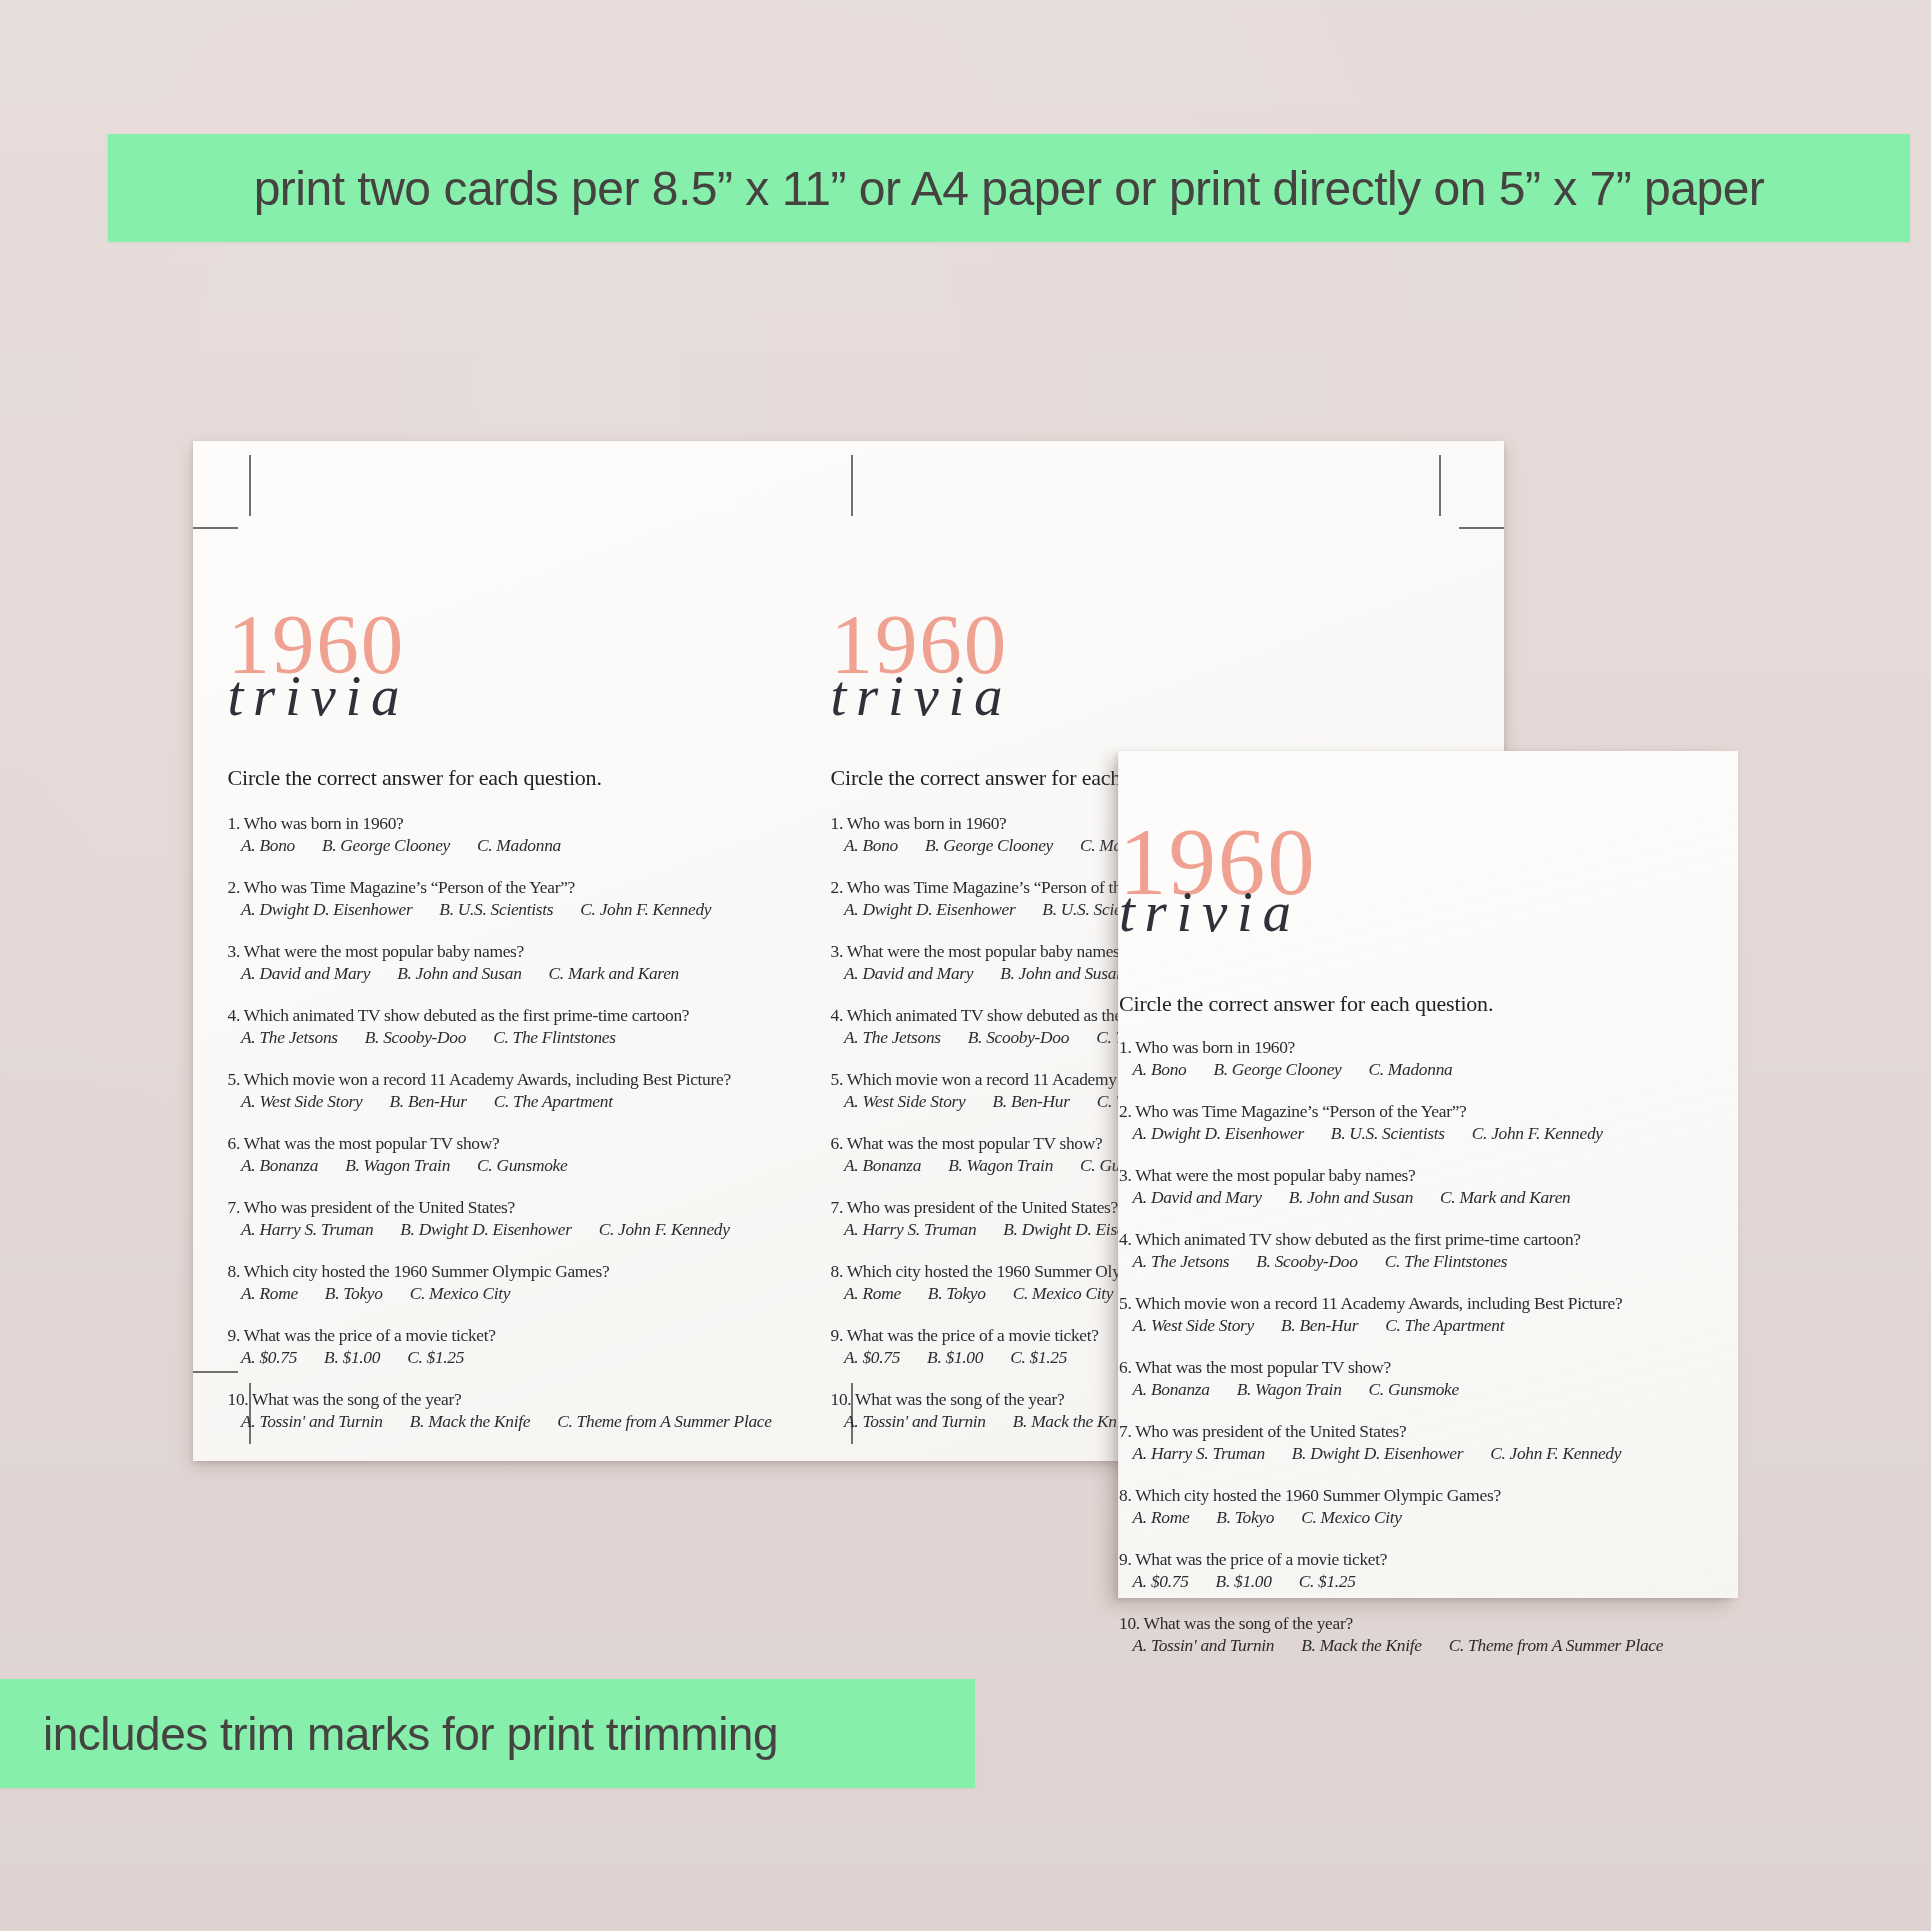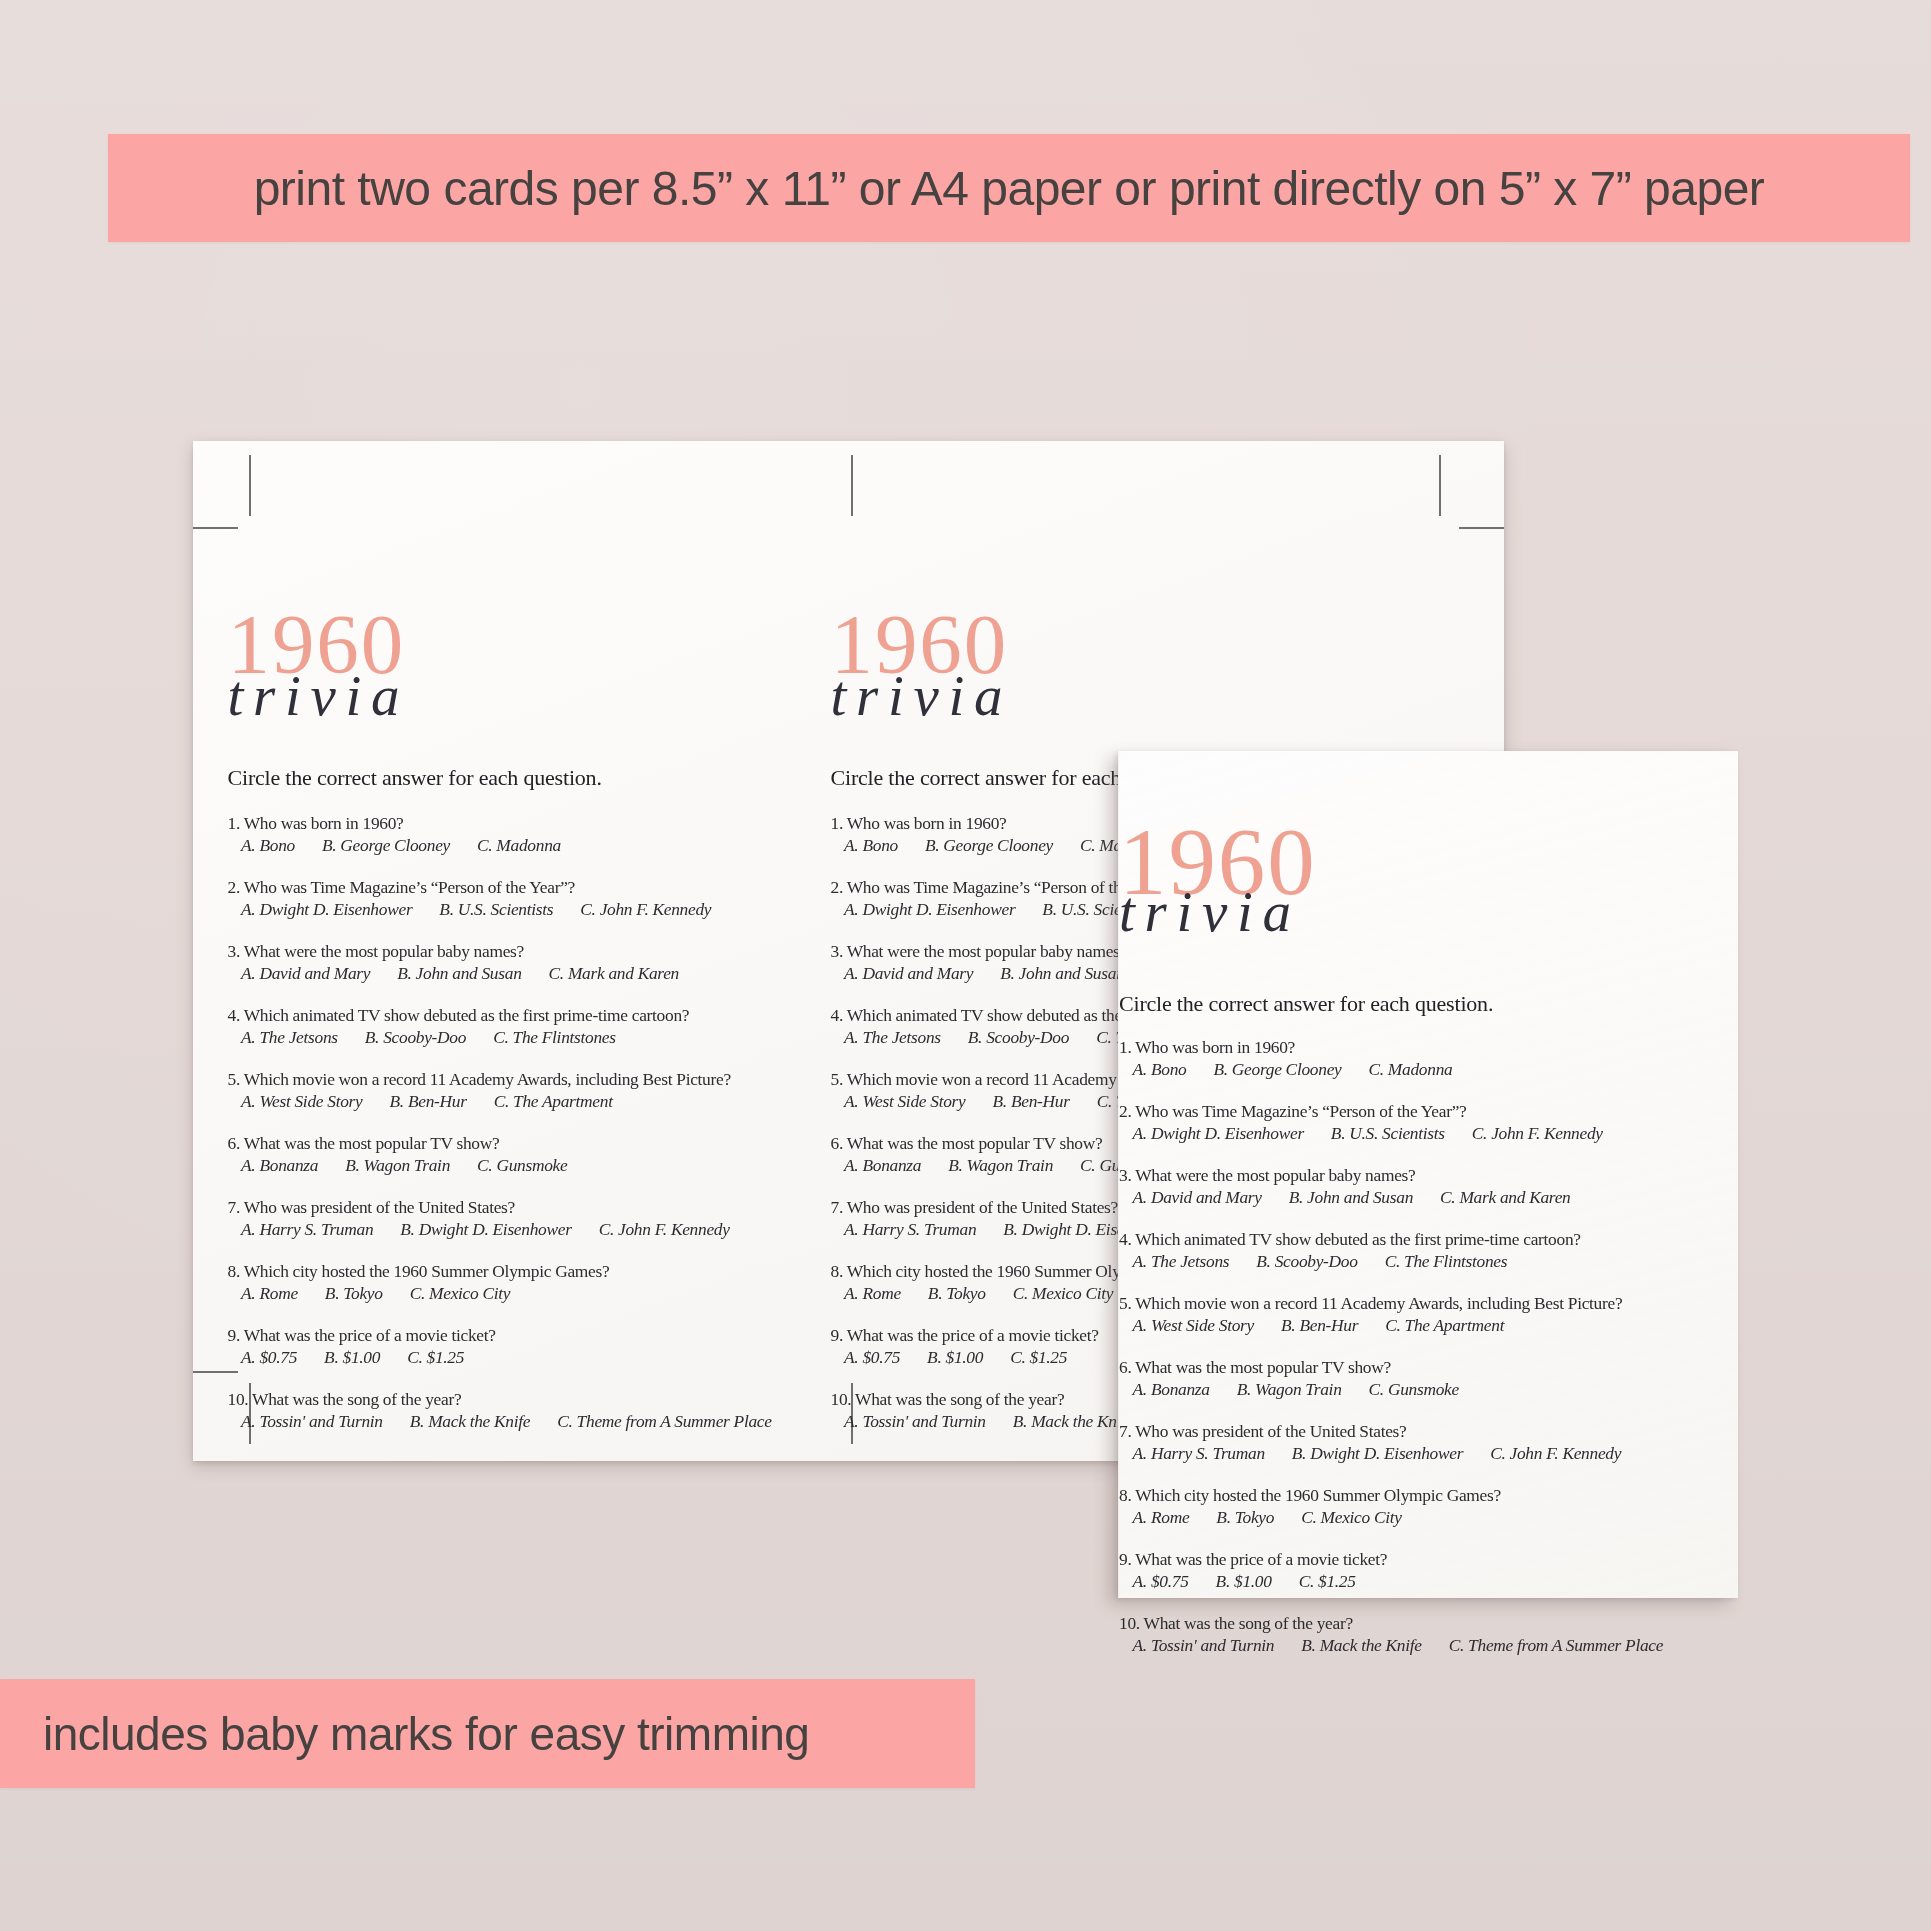--- a/index.html
+++ b/index.html
@@ -7,21 +7,21 @@
     width:1931px;height:1931px;position:relative;overflow:hidden;
     background:#e5dad7;
     background-image:
       linear-gradient(180deg, rgba(255,255,255,0.05) 0%, rgba(0,0,0,0.0) 30%, rgba(0,0,0,0.03) 100%),
       radial-gradient(circle at 30% 20%, rgba(255,255,255,0.06), rgba(0,0,0,0.0) 60%);
     font-family:"Liberation Sans", sans-serif;
   }
 
   
   .banner{
-    position:absolute;background:#fca5a5;
+    position:absolute;background:#86efac;
     display:flex;align-items:center;
     color:#454240;font-size:48px;letter-spacing:-0.5px;
     box-shadow:0 1px 1.9px rgba(120,100,95,0.08);
   }
   .banner.top{left:108px;top:134px;width:1802px;height:108px;justify-content:center;}
   .banner.bottom{left:0;top:1679px;width:932px;height:109px;padding-left:43px;font-size:46px;}
 
   
   .sheet{
     position:absolute;left:193px;top:441px;width:1311px;height:1020px;
@@ -241,15 +241,15 @@
         </div>
         <div class="qa-pair">
           <div class="q-line">10. What was the song of the year?</div>
           <div class="a-line"><span class="opt">A. Tossin' and Turnin</span><span class="opt">B. Mack the Knife</span><span class="opt">C. Theme from A Summer Place</span></div>
         </div>
       </div>
   </div>
 </div>
 
 <div class="banner bottom">
-  <span>includes baby marks for easy trimming</span>
+  <span>includes trim marks for print trimming</span>
 </div>
 
 
 </body></html>

